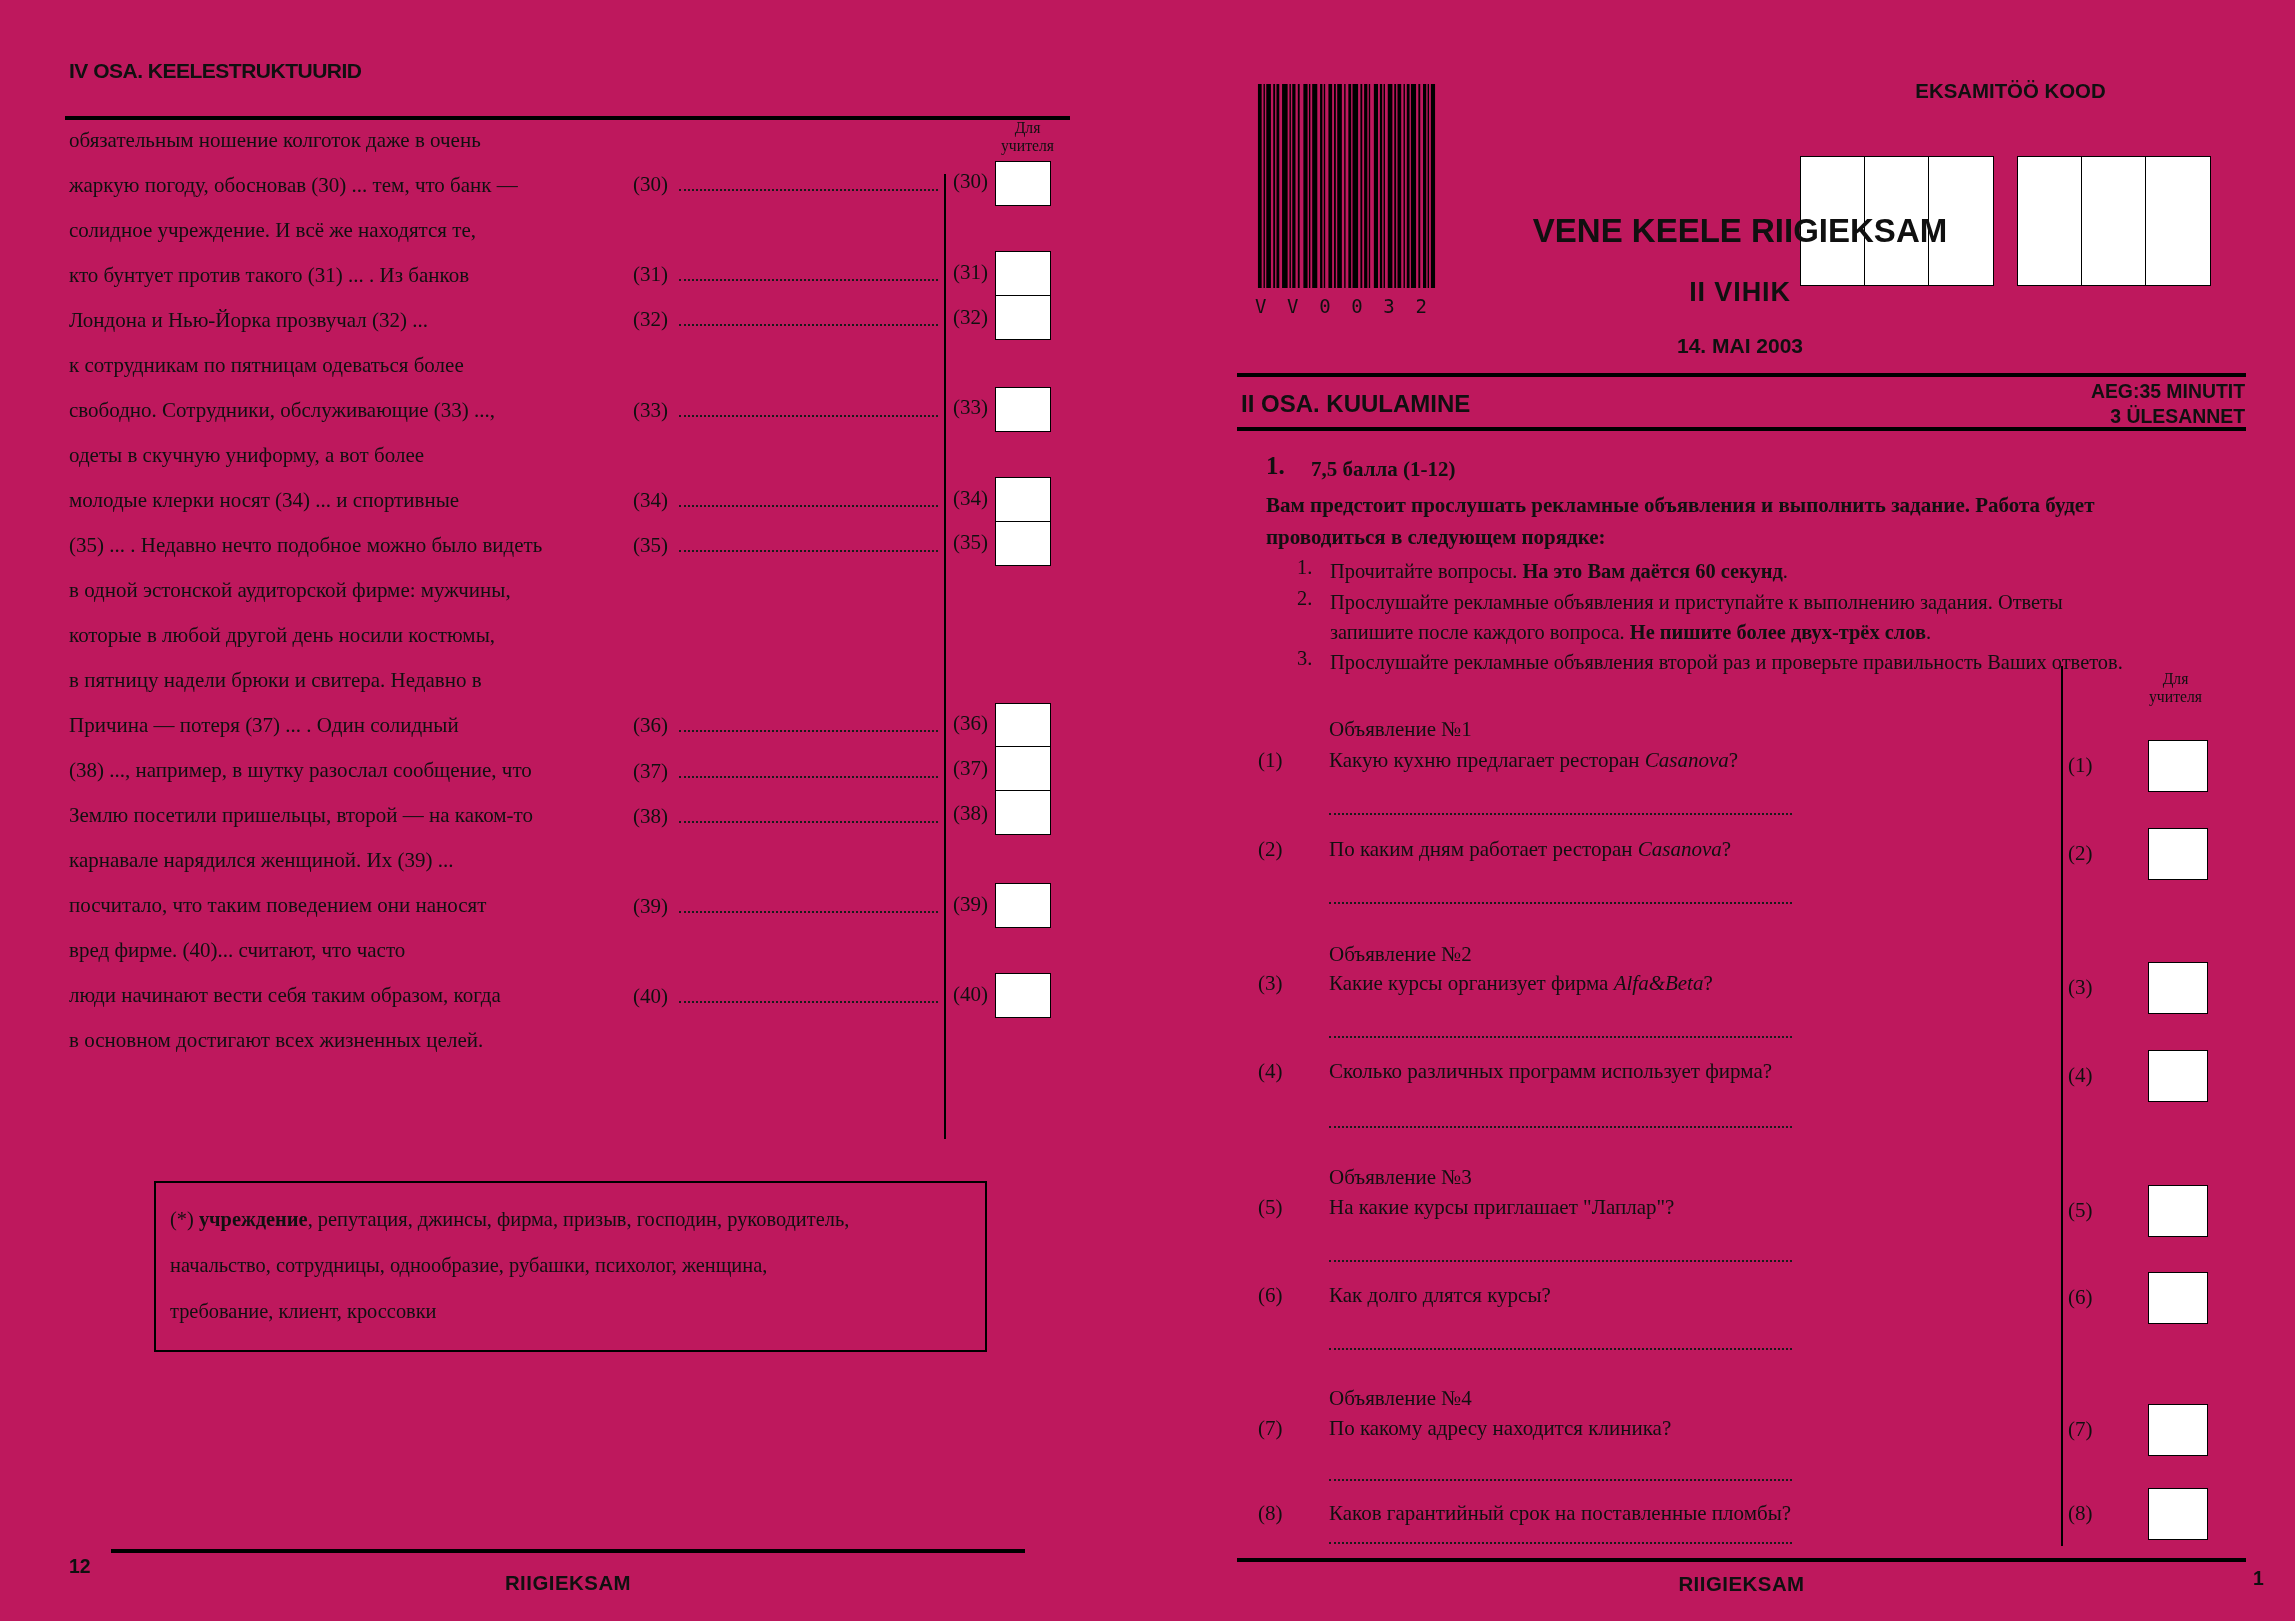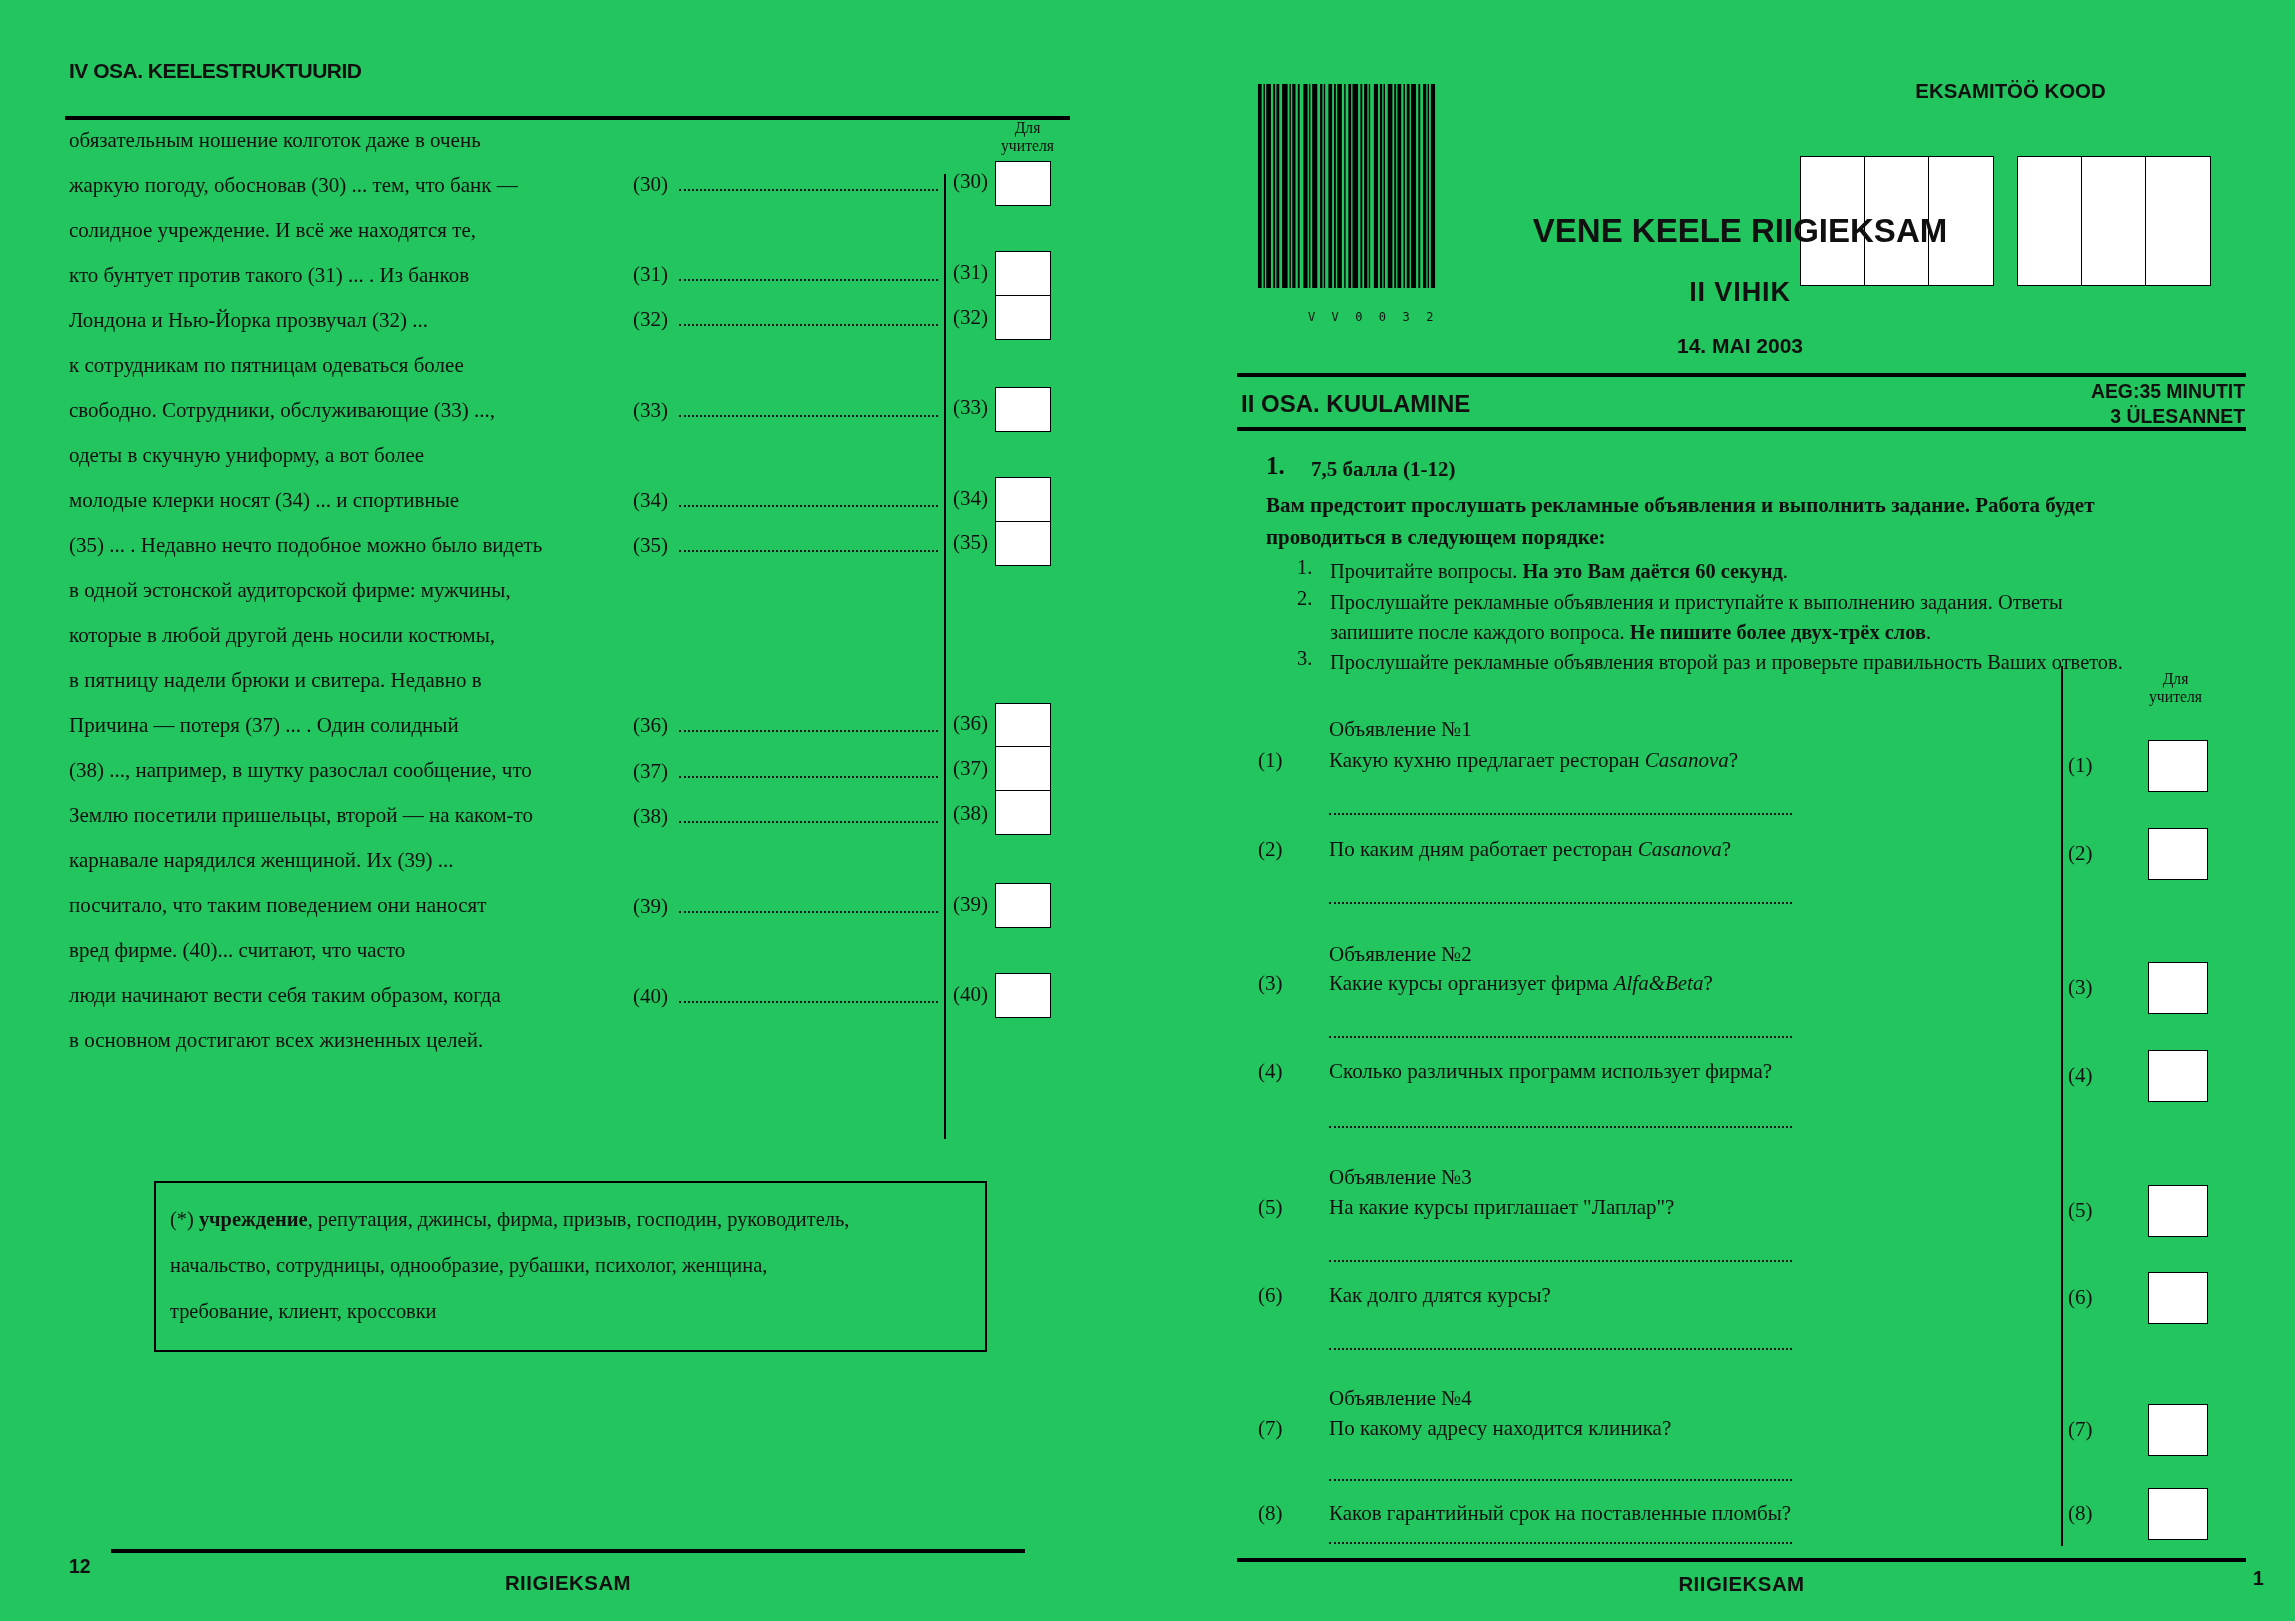--- a/index.html
+++ b/index.html
@@ -1,16 +1,16 @@
 <!DOCTYPE html>
 <html style="font-size:7.4px"><head>
 <meta charset="utf-8">
 <style>
   html,body{margin:0;padding:0;background:#e8e8e4;}
-  #sheet{position:relative;width:2295px;height:1622px;background:#22c55e;overflow:hidden;
+  #sheet{position:relative;width:2295px;height:1622px;background:#be185d;overflow:hidden;
          font-family:"Liberation Serif",serif;color:#101010;}
   .sans{font-family:"Liberation Sans",sans-serif;}
   .b{font-weight:bold;}
   .i{font-style:italic;}
   .abs{position:absolute;}
   .rule{position:absolute;background:#000;height:4.2px;}
   .vrule{position:absolute;background:#000;width:2.3px;}
   
   #left-text{position:absolute;left:69px;top:118px;width:583px;font-size:21px;line-height:45px;white-space:nowrap;}
   
@@ -149,21 +149,21 @@
         <rect x="294" y="0" width="4" height="440"></rect>
         <rect x="301" y="0" width="8" height="440"></rect>
         <rect x="314" y="0" width="3" height="440"></rect>
         <rect x="321" y="0" width="6" height="440"></rect>
         <rect x="330" y="0" width="11" height="440"></rect>
         <rect x="346" y="0" width="4" height="440"></rect>
         <rect x="356" y="0" width="7" height="440"></rect>
         <rect x="366" y="0" width="3" height="440"></rect>
         <rect x="373" y="0" width="9" height="440"></rect>
     </svg>
-    <div style="width:183px;text-align:right;font-family:'DejaVu Sans Mono',monospace;font-size:12px;letter-spacing:4.6px;margin-top:20px;">V V 0 0 3 2</div>
+    <div style="width:183px;text-align:left;font-family:'DejaVu Sans Mono',monospace;font-size:19px;letter-spacing:4.6px;margin-top:5px;">V V 0 0 3 2</div>
   </div>
 
   <div class="abs sans b" style="left:1801px;top:80px;width:419px;text-align:center;font-size:20.4px;">EKSAMITÖÖ KOOD</div>
   <div class="codegroup" style="left:1802px;">
     <div class="codecell"></div>
     <div class="codecell"></div>
     <div class="codecell"></div>
   </div>
   <div class="codegroup" style="left:2019px;">
     <div class="codecell"></div>

